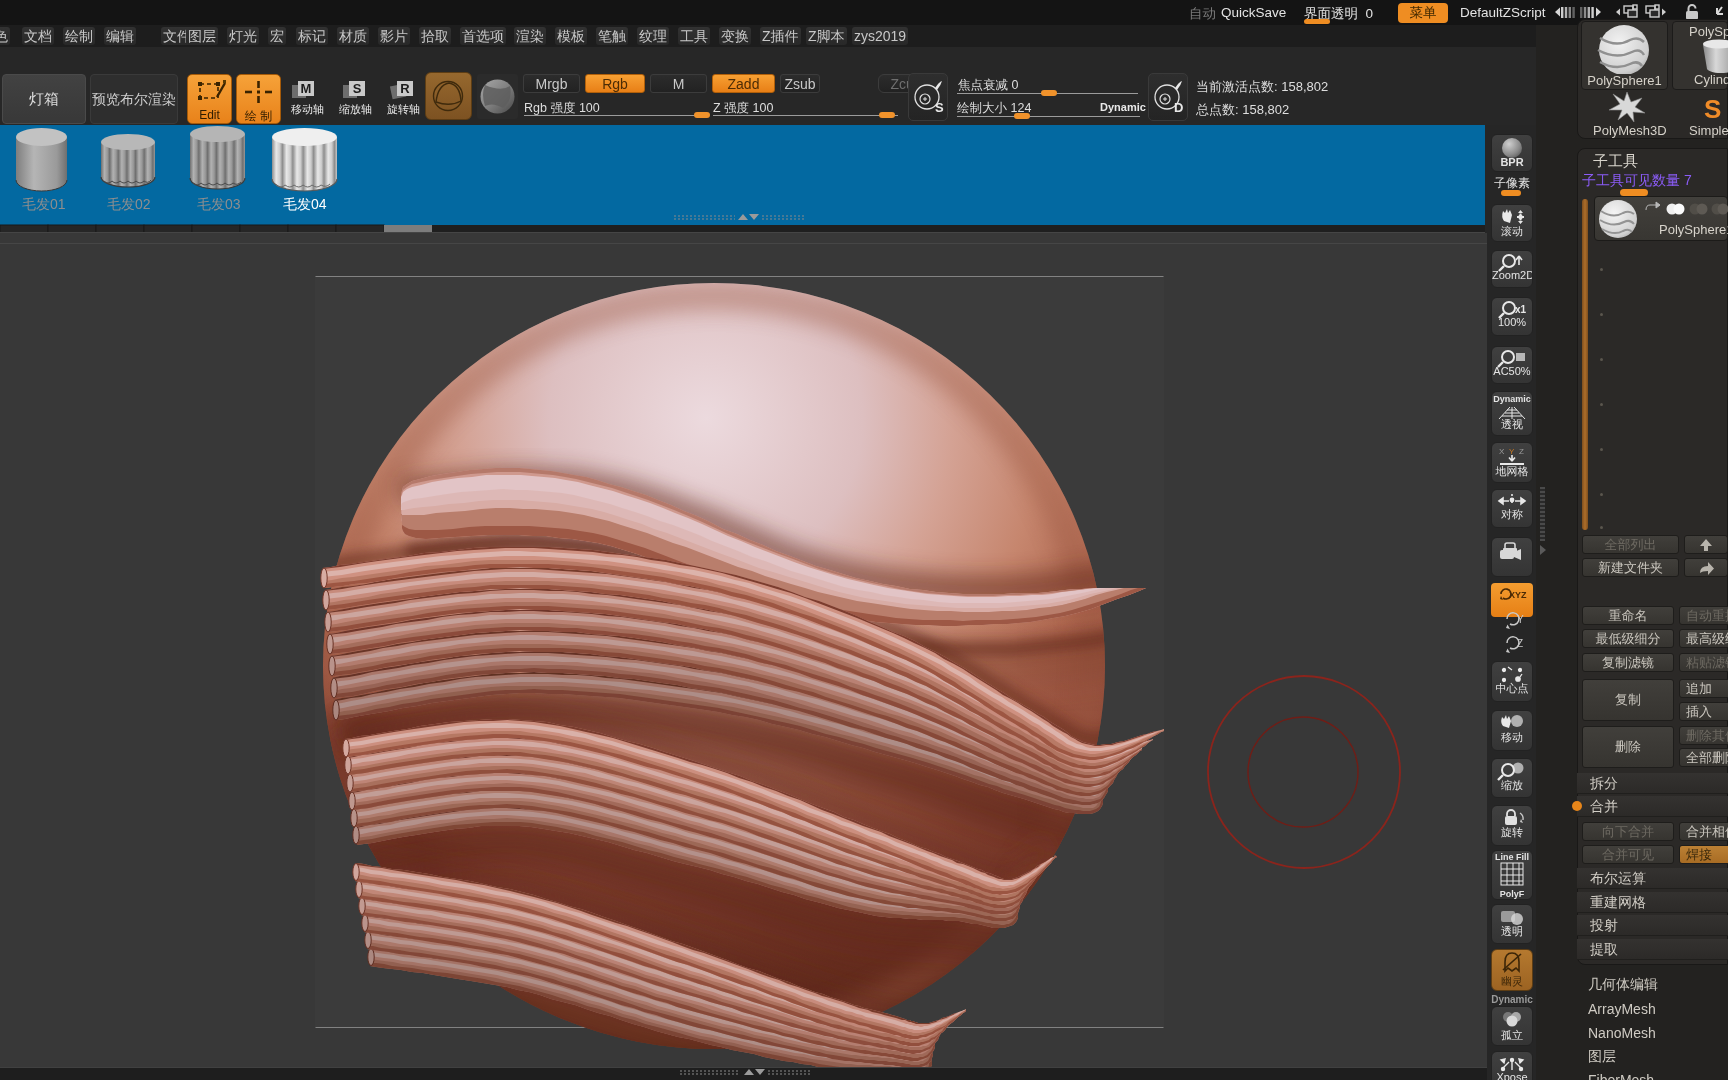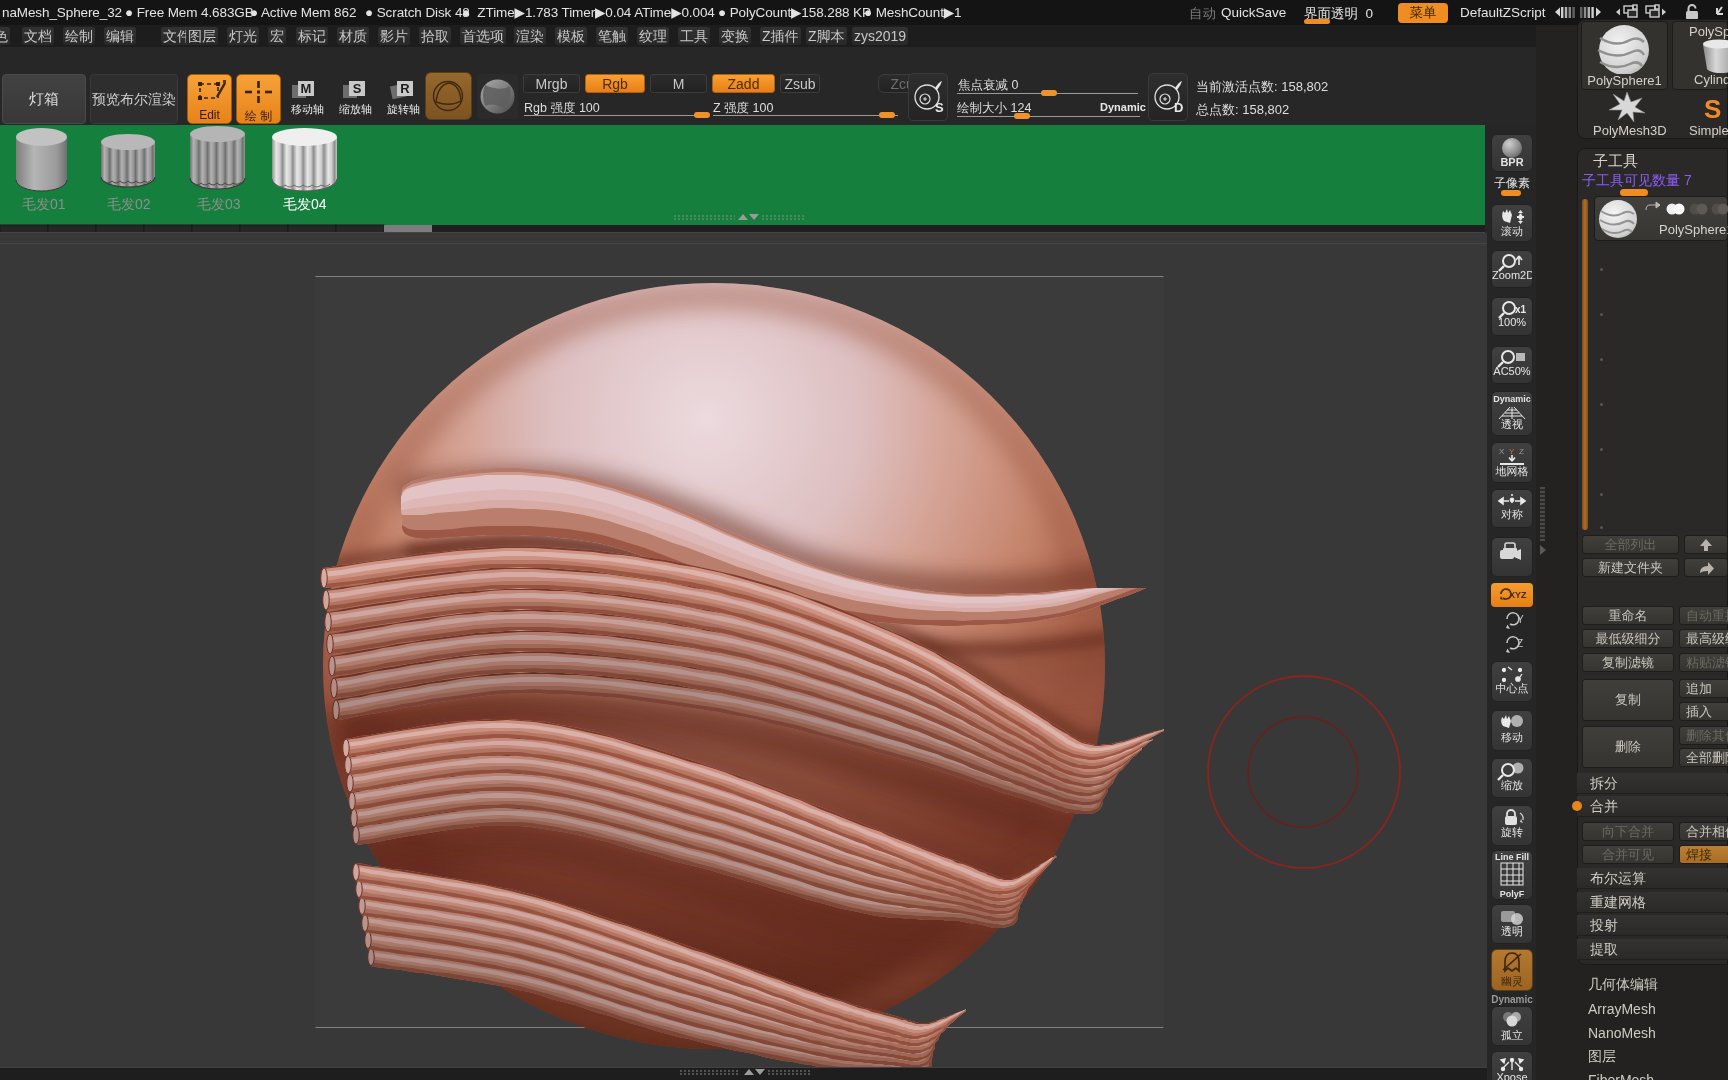--- a/index.html
+++ b/index.html
@@ -7,29 +7,20 @@
     font-family:"Liberation Sans", sans-serif; }
   .abs { position:absolute; }
   #stage { position:relative; width:1728px; height:1080px; }
   .orangepill { background:#ef8d22; border-radius:3px; }
 </style>
 </head>
 <body>
 <div id="stage">
 
   <div class="abs" style="left:0;top:0;width:1728px;height:25px;background:#141414;"></div>
-  <div class="abs" id="topbar-left" style="left:0;top:0;width:1180px;height:25px;color:#e3e3e3;font-size:13.5px;line-height:25px;white-space:nowrap;letter-spacing:-0.1px;">
-    <span class="abs" style="left:2px;">naMesh_Sphere_32</span>
-    <span class="abs" style="left:125px;">● Free Mem 4.683GB</span>
-    <span class="abs" style="left:250px;">● Active Mem 862</span>
-    <span class="abs" style="left:365px;">● Scratch Disk 48</span>
-    <span class="abs" style="left:462px;">●&nbsp; ZTime▶1.783 Timer▶0.04 ATime▶0.004</span>
-    <span class="abs" style="left:718px;">● PolyCount▶158.288 KP</span>
-    <span class="abs" style="left:864px;">● MeshCount▶1</span>
-  </div>
 
   <div class="abs" style="left:1189px;top:5px;color:#7a7a7a;font-size:13.5px;">自动</div>
   <div class="abs" style="left:1221px;top:5px;color:#e3e3e3;font-size:13.5px;">QuickSave</div>
   <div class="abs" style="left:1304px;top:5px;color:#e3e3e3;font-size:13.5px;">界面透明&nbsp; 0</div>
   <div class="abs orangepill" style="left:1304px;top:19px;width:26px;height:5px;"></div>
   <div class="abs" style="left:1398px;top:3px;width:50px;height:20px;background:#ef8d22;border-radius:4px;color:#402800;font-size:13.5px;text-align:center;line-height:20px;">菜单</div>
   <div class="abs" style="left:1460px;top:5px;color:#e3e3e3;font-size:13.5px;">DefaultZScript</div>
   <div class="abs" id="topbar-icons" style="left:1540px;top:0;width:188px;height:25px;">
     <svg width="188" height="25" viewBox="0 0 188 25">
       <g fill="#d8d8d8">
@@ -216,21 +207,21 @@
         <circle cx="16" cy="25" r="5" fill="none" stroke="#e0e0e0" stroke-width="1.2"></circle>
         <path d="M14 25 h4 M16 23 v4" stroke="#e0e0e0" stroke-width="1"></path>
         <path d="M26 14 Q30 8 33 7 Q32 11 28 16 Z" fill="#e8e8e8"></path>
         <text x="25" y="38" font-size="13" font-weight="bold" fill="#e8e8e8">D</text>
       </svg>
     </div>
     <div class="slbl" style="left:1196px;top:31px;font-size:13px;">当前激活点数: 158,802</div>
     <div class="slbl" style="left:1196px;top:54px;font-size:13px;">总点数: 158,802</div>
   </div>
 
-  <div class="abs" id="lightbox" style="left:0;top:125px;width:1485px;height:108px;background:#15803d;text-decoration:underline;">
+  <div class="abs" id="lightbox" style="left:0;top:125px;width:1485px;height:108px;background:#0369a1;text-decoration:underline;">
     <svg width="1485" height="108" viewBox="0 0 1485 108">
       <defs>
         <linearGradient id="cyl1" x1="0" y1="0" x2="1" y2="0">
           <stop offset="0" stop-color="#7e7e7e"></stop>
             <stop offset="0.35" stop-color="#b5b5b5"></stop>
             <stop offset="0.8" stop-color="#9a9a9a"></stop>
             <stop offset="1" stop-color="#6f6f6f"></stop>
         </linearGradient>
         <linearGradient id="flute" x1="0" y1="0" x2="0.16" y2="0" spreadMethod="repeat">
           <stop offset="0" stop-color="#6f6f6f"></stop>
@@ -585,21 +576,21 @@
     <div class="icb" style="top:412px;height:40px;">
       <svg width="30" height="24" viewBox="0 0 30 24">
           <g fill="#d8d8d8">
             <rect x="3" y="10" width="14" height="9" rx="2"></rect>
             <path d="M17 12 l7 -3 v11 l-7 -3Z"></path>
             <rect x="8" y="3" width="10" height="8" rx="2" fill="none" stroke="#d8d8d8" stroke-width="1.6"></rect>
             <rect x="6" y="8" width="14" height="7" rx="1"></rect>
           </g>
         </svg>
     </div>
-    <div class="abs" style="left:4px;top:458px;width:42px;height:24px;background:linear-gradient(#f49d30,#e67f15);border-radius:4px;text-align:center;">
+    <div class="abs" style="left:4px;top:458px;width:42px;height:34px;background:linear-gradient(#f49d30,#e67f15);border-radius:4px;text-align:center;">
       <svg width="38" height="18" viewBox="0 0 38 18" style="margin-top:2px;">
           <path d="M8 9 a5 5 0 1 1 2 4" fill="none" stroke="#4a2a05" stroke-width="1.6"></path>
           <path d="M10 15 l-3 -1 1 -3Z" fill="#4a2a05"></path>
           <text x="16" y="13" font-size="9" font-weight="bold" fill="#4a2a05">XYZ</text>
         </svg>
     </div>
     <div class="abs" style="left:10px;top:484px;width:30px;height:21px;">
       <svg width="30" height="21" viewBox="0 0 30 21">
           <path d="M10 10 a6 6 0 1 1 3 5" fill="none" stroke="#c8c8c8" stroke-width="1.5"></path>
           <path d="M13 20 l-4 -1 1.5 -3.5Z" fill="#c8c8c8"></path>

